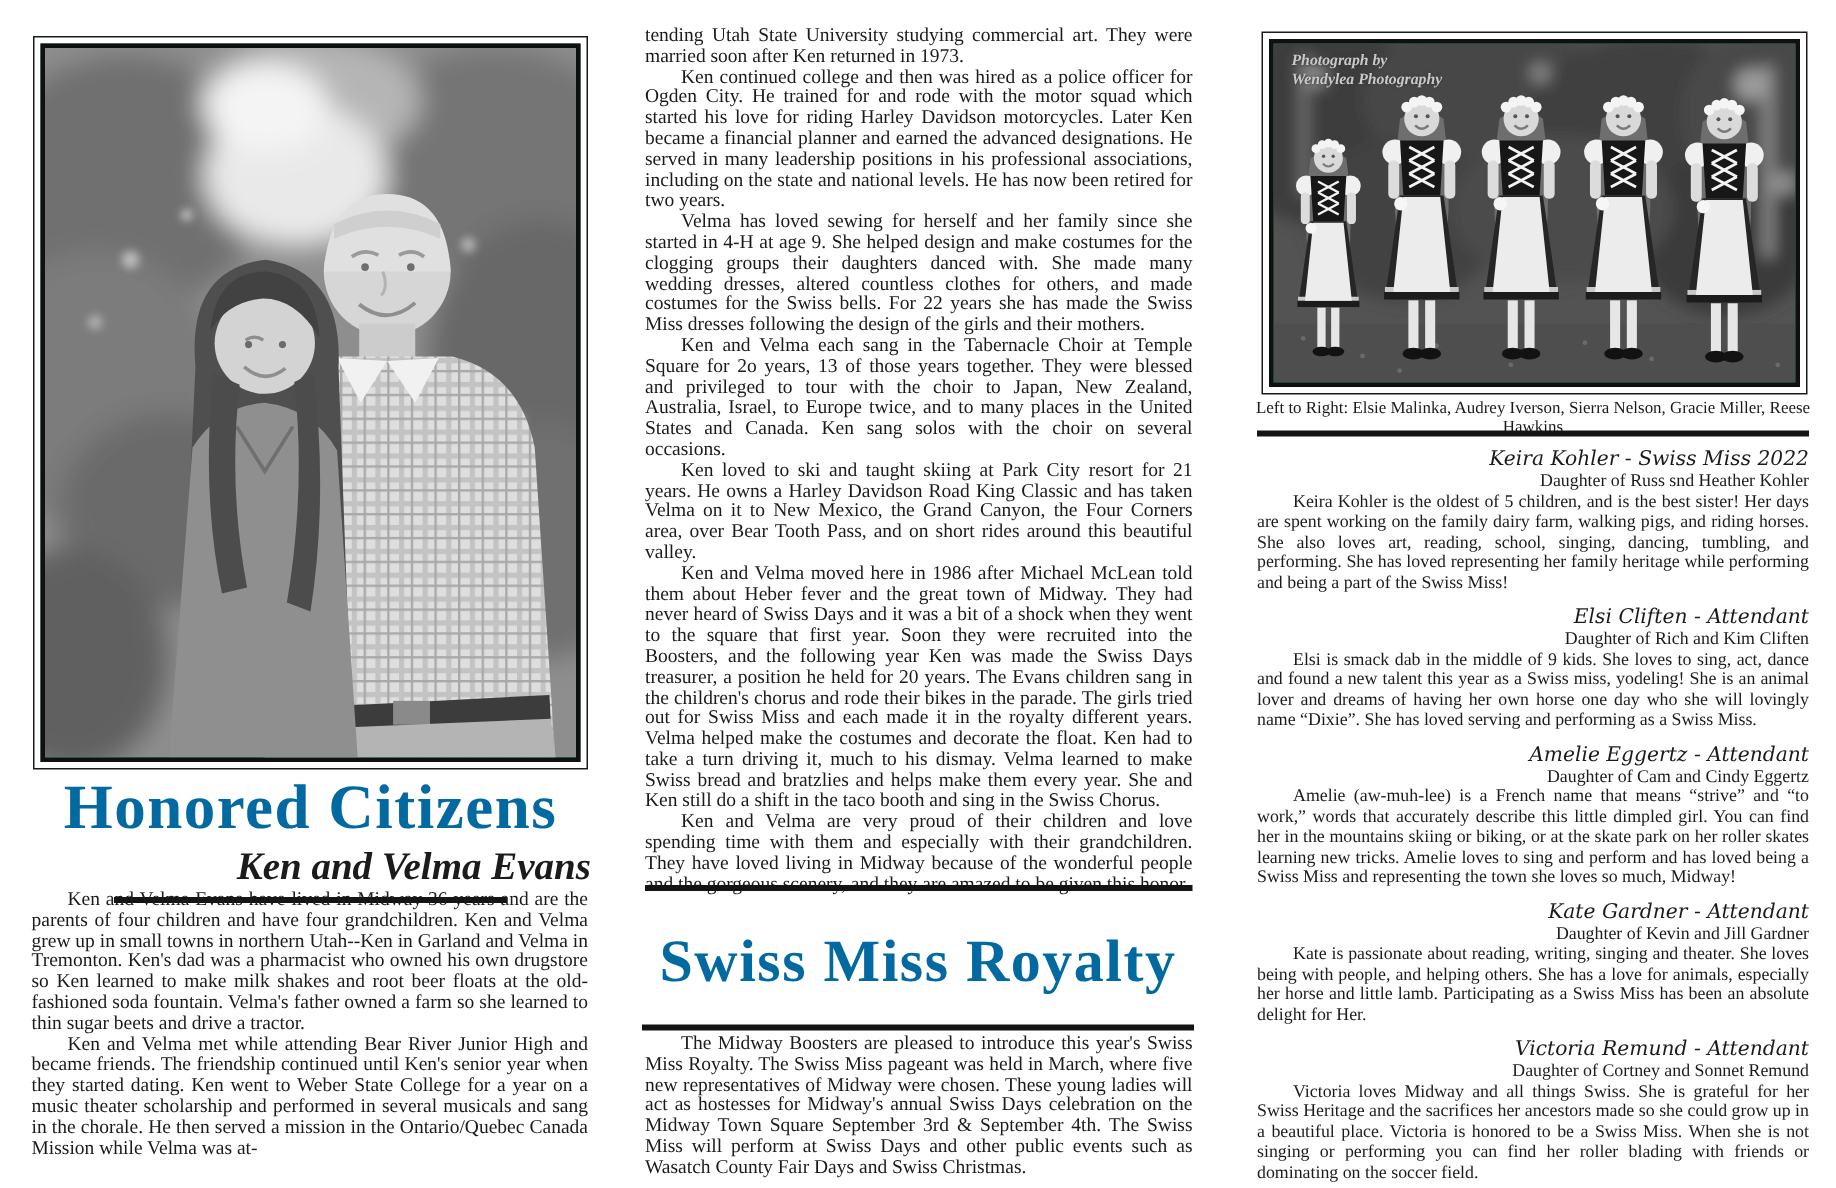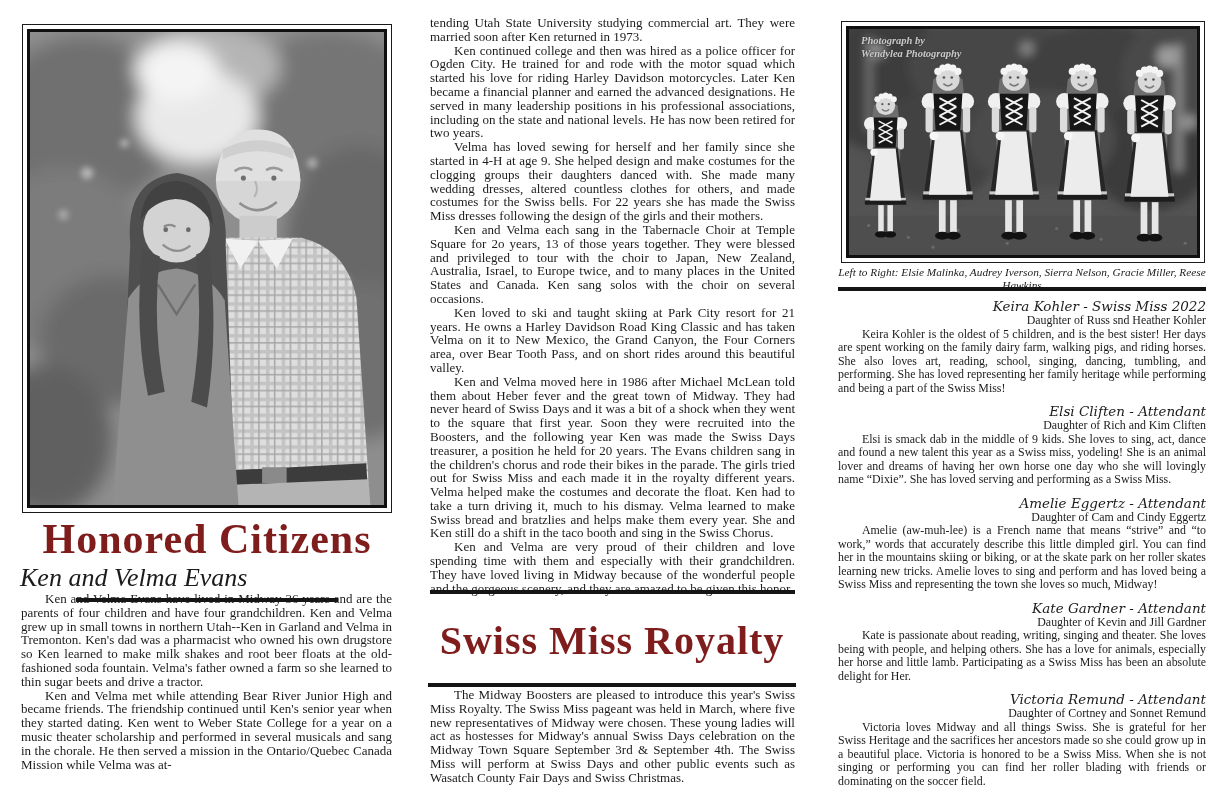--- a/index.html
+++ b/index.html
@@ -6,38 +6,38 @@
   .page{position:relative;width:1224px;height:792px;background:#ffffff;overflow:hidden;
         font-family:"Liberation Serif",serif;color:#1b1b1b;}
   
   .frame{position:absolute;border:1.5px solid #1a1a1a;padding:4px;background:#fff;box-sizing:border-box;}
   .frame-inner{width:100%;height:100%;border:3px solid #101010;box-sizing:border-box;position:relative;overflow:hidden;background:#15803d;}
   .frame-inner svg{display:block;width:100%;height:100%;}
   .photo-credit{position:absolute;top:6px;left:12px;font-style:italic;font-weight:bold;
         font-size:10.5px;line-height:12.5px;color:#c9c9c9;text-shadow:0 0 2px #333;}
   
   .headline{position:absolute;text-align:center;font-family:"Liberation Serif",serif;
-        font-weight:bold;color:#7f1d1d;letter-spacing:1px;}
+        font-weight:bold;color:#0369a1;letter-spacing:1px;}
   .headline-left{left:20px;width:374px;top:516px;font-size:42px;line-height:46px;}
   .subtitle-left{left:20px;width:374px;top:563px;font-size:26px;line-height:30px;
-        font-weight:normal;font-style:italic;position:absolute;text-align:left;}
+        font-weight:bold;font-style:italic;position:absolute;text-align:right;}
   .rule-left{position:absolute;top:598px;left:76px;width:262px;height:3.5px;background:#141414;}
   .mid-divider{position:absolute;top:590px;left:430px;width:365px;height:4px;background:#141414;}
   .headline-mid{left:428px;width:368px;top:618px;font-size:40px;line-height:46px;
         border-bottom:4px solid #141414;padding-bottom:19px;}
   
   .bodycol{position:absolute;font-size:13px;line-height:13.8px;text-align:justify;}
   .bodycol p{margin:0;text-indent:24px;}
   .bodycol p.noindent{text-indent:0;}
   .col-left-body{left:21px;top:592px;width:371px;}
   .col-mid-body{left:430px;top:16px;width:365px;}
   .royalty-intro{left:430px;top:688px;width:365px;}
   
   .caption{position:absolute;left:834px;top:266px;width:376px;text-align:center;
-        font-style:italic;font-size:11.3px;line-height:13px;}
+        font-size:11.3px;line-height:13px;}
   .rule-right{position:absolute;top:287px;left:838px;width:368px;height:4px;background:#141414;}
   .bios{position:absolute;left:838px;top:299px;width:368px;font-size:11.9px;line-height:13.5px;text-align:justify;}
   .bio{margin-bottom:9px;}
   .bio-heading{font-family:"DejaVu Serif",serif;font-weight:normal;font-style:italic;
         font-size:13.5px;line-height:15px;margin:0;text-align:right;}
   .bio-parents{margin:0;text-align:right;}
   .bio-text{margin:0;text-indent:24px;}
 </style>
 </head>
 <body>

